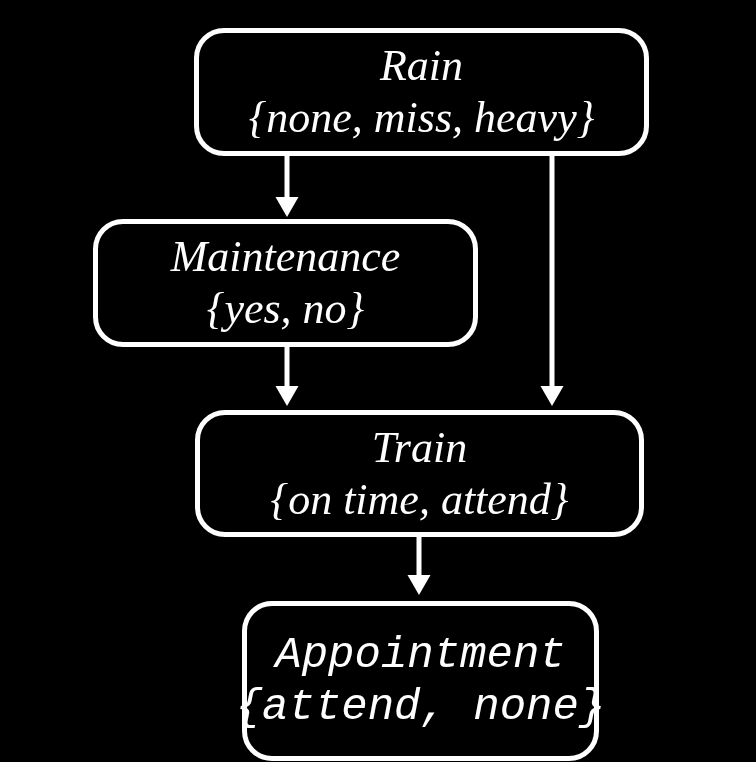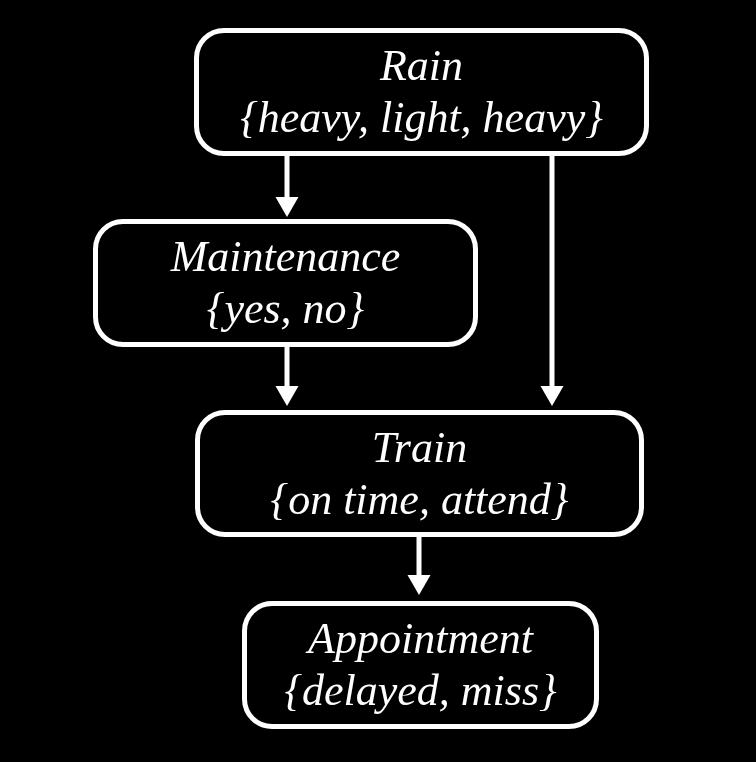--- a/index.html
+++ b/index.html
@@ -39,21 +39,21 @@
     justify-content: center;
     text-align: center;
   }
   .node .node-label,
   .node .node-values {
     white-space: nowrap;
   }
   #node-rain        { left: 194px; top: 28px;  width: 455px; height: 128px; }
   #node-maintenance { left: 93px;  top: 219px; width: 385px; height: 128px; text-align: right; }
   #node-train       { left: 195px; top: 410px; width: 449px; height: 127px; text-align: right; }
-  #node-appointment { left: 242px; top: 601px; width: 357px; height: 128px; }
+  #node-appointment { left: 242px; top: 601px; width: 357px; height: 160px; font-family: Liberation Mono, monospace; }
 </style>
 </head>
 <body>
 
 <div class="canvas">
 
   <svg class="edges-layer" viewBox="0 0 756 762" xmlns="http://www.w3.org/2000/svg">
 
     <g>
       <line x1="287" y1="156" x2="287" y2="199" stroke="#ffffff" stroke-width="5"></line>
@@ -71,31 +71,31 @@
     </g>
 
     <g>
       <line x1="419" y1="537" x2="419" y2="577" stroke="#ffffff" stroke-width="5"></line>
       <polygon points="407.5,575 430.5,575 419,595" fill="#ffffff"></polygon>
     </g>
   </svg>
 
   <div class="node" id="node-rain">
     <div class="node-label">Rain</div>
-    <div class="node-values">{heavy, light, heavy}</div>
+    <div class="node-values">{none, miss, heavy}</div>
   </div>
 
   <div class="node" id="node-maintenance">
     <div class="node-label">Maintenance</div>
     <div class="node-values">{yes, no}</div>
   </div>
 
   <div class="node" id="node-train">
     <div class="node-label">Train</div>
     <div class="node-values">{on time, attend}</div>
   </div>
 
   <div class="node" id="node-appointment">
     <div class="node-label">Appointment</div>
-    <div class="node-values">{delayed, miss}</div>
+    <div class="node-values">{attend, none}</div>
   </div>
 
 </div>
 
 </body></html>

